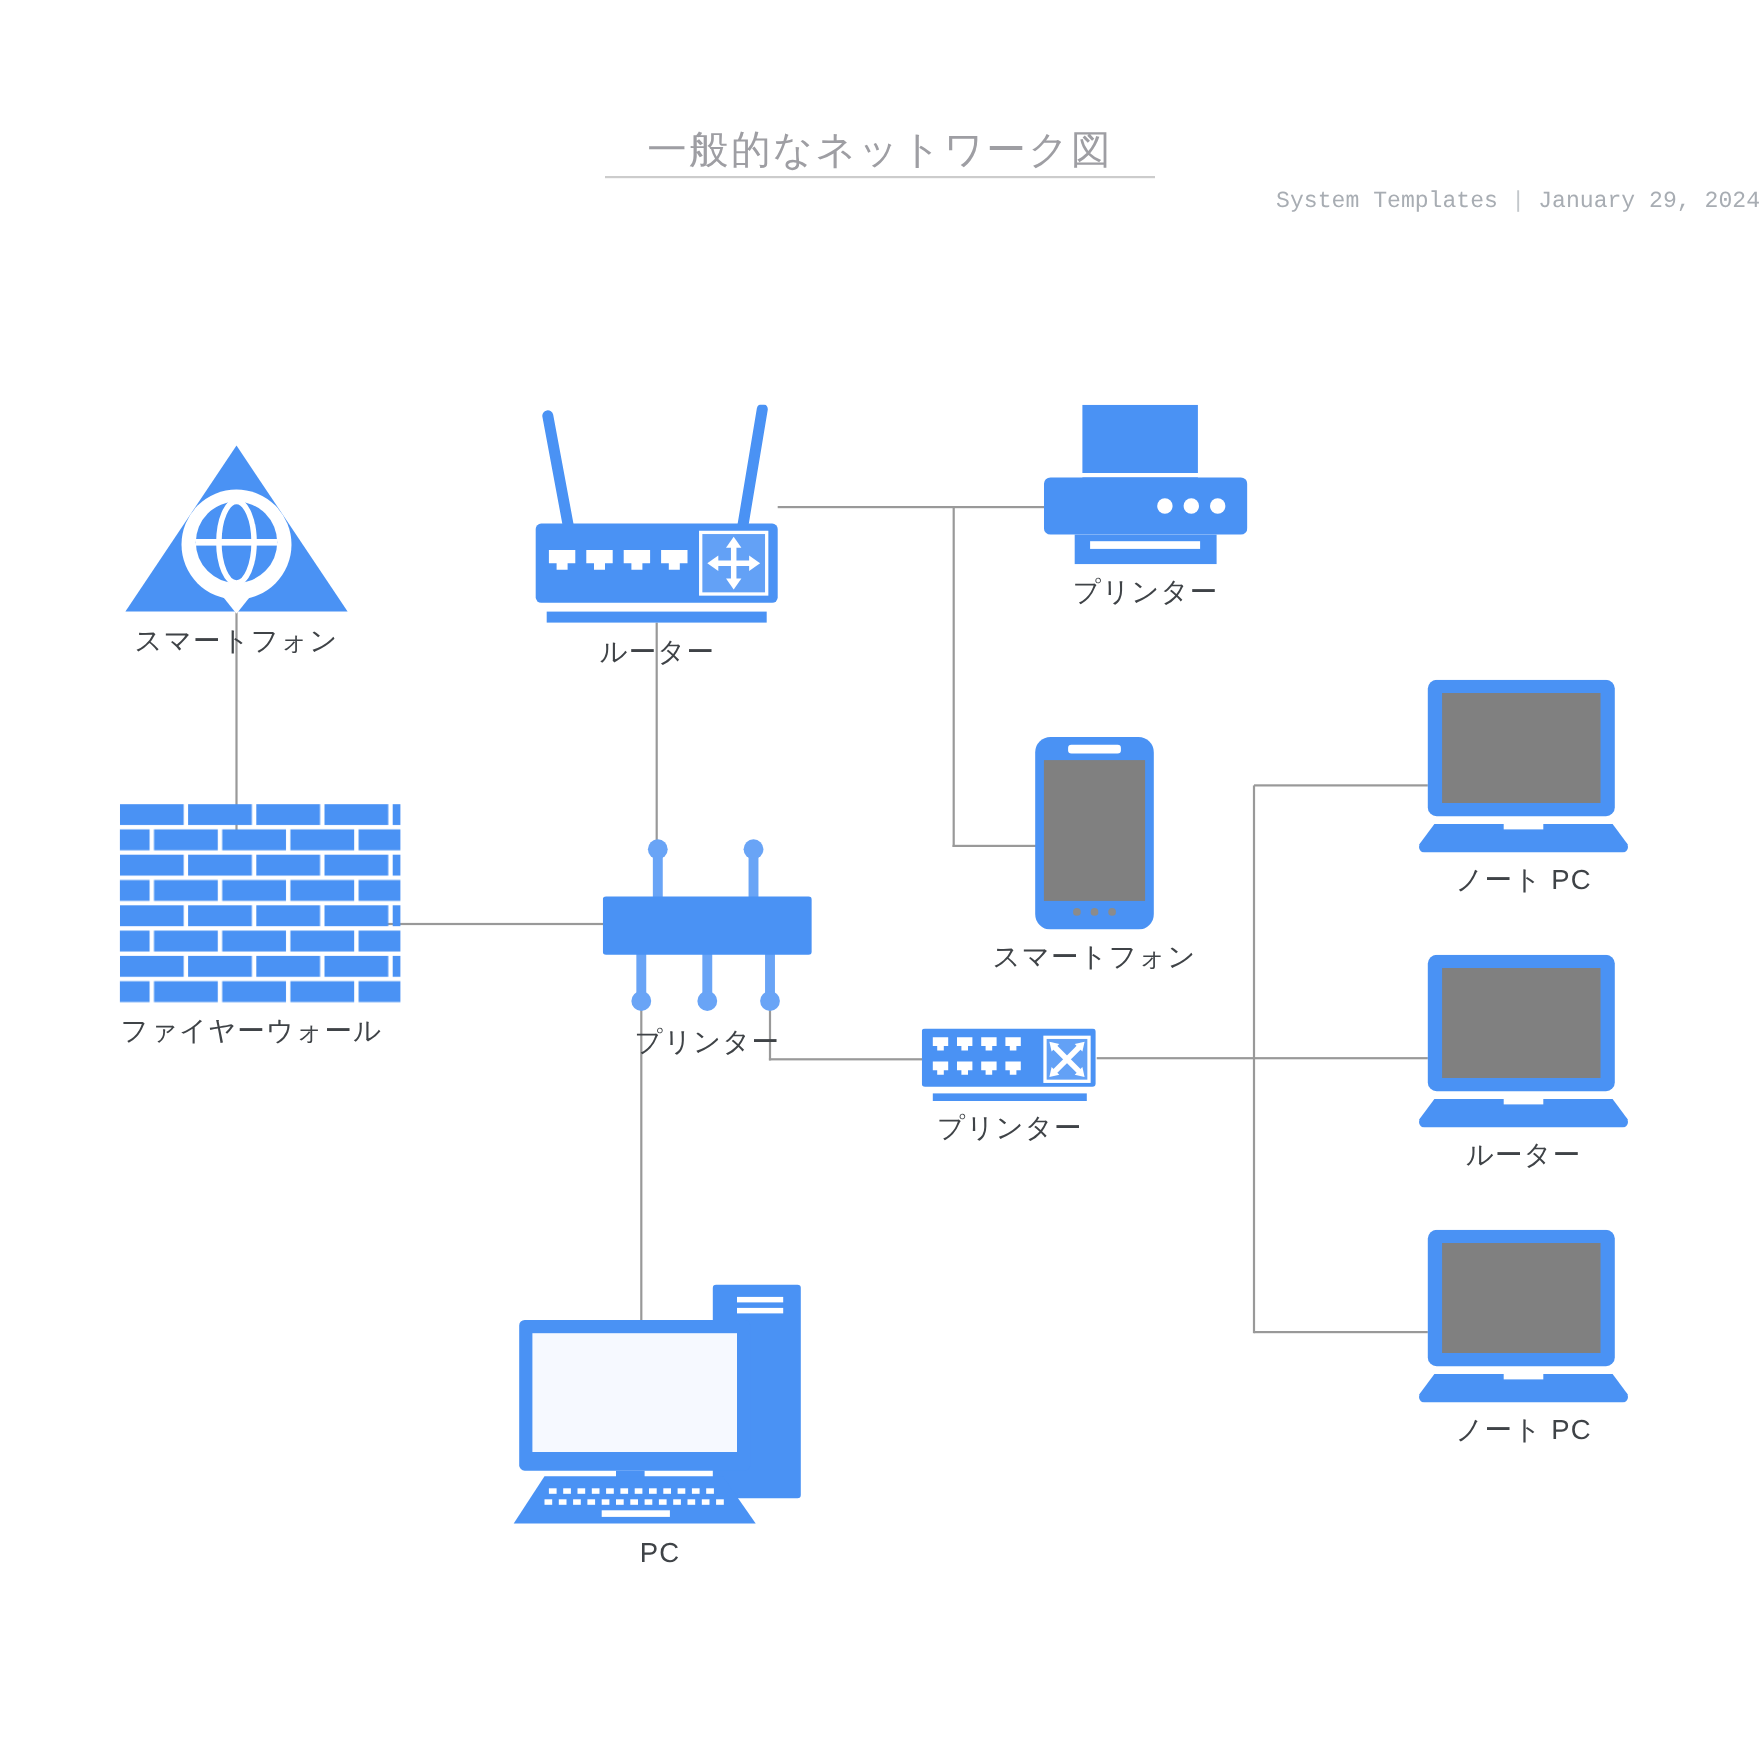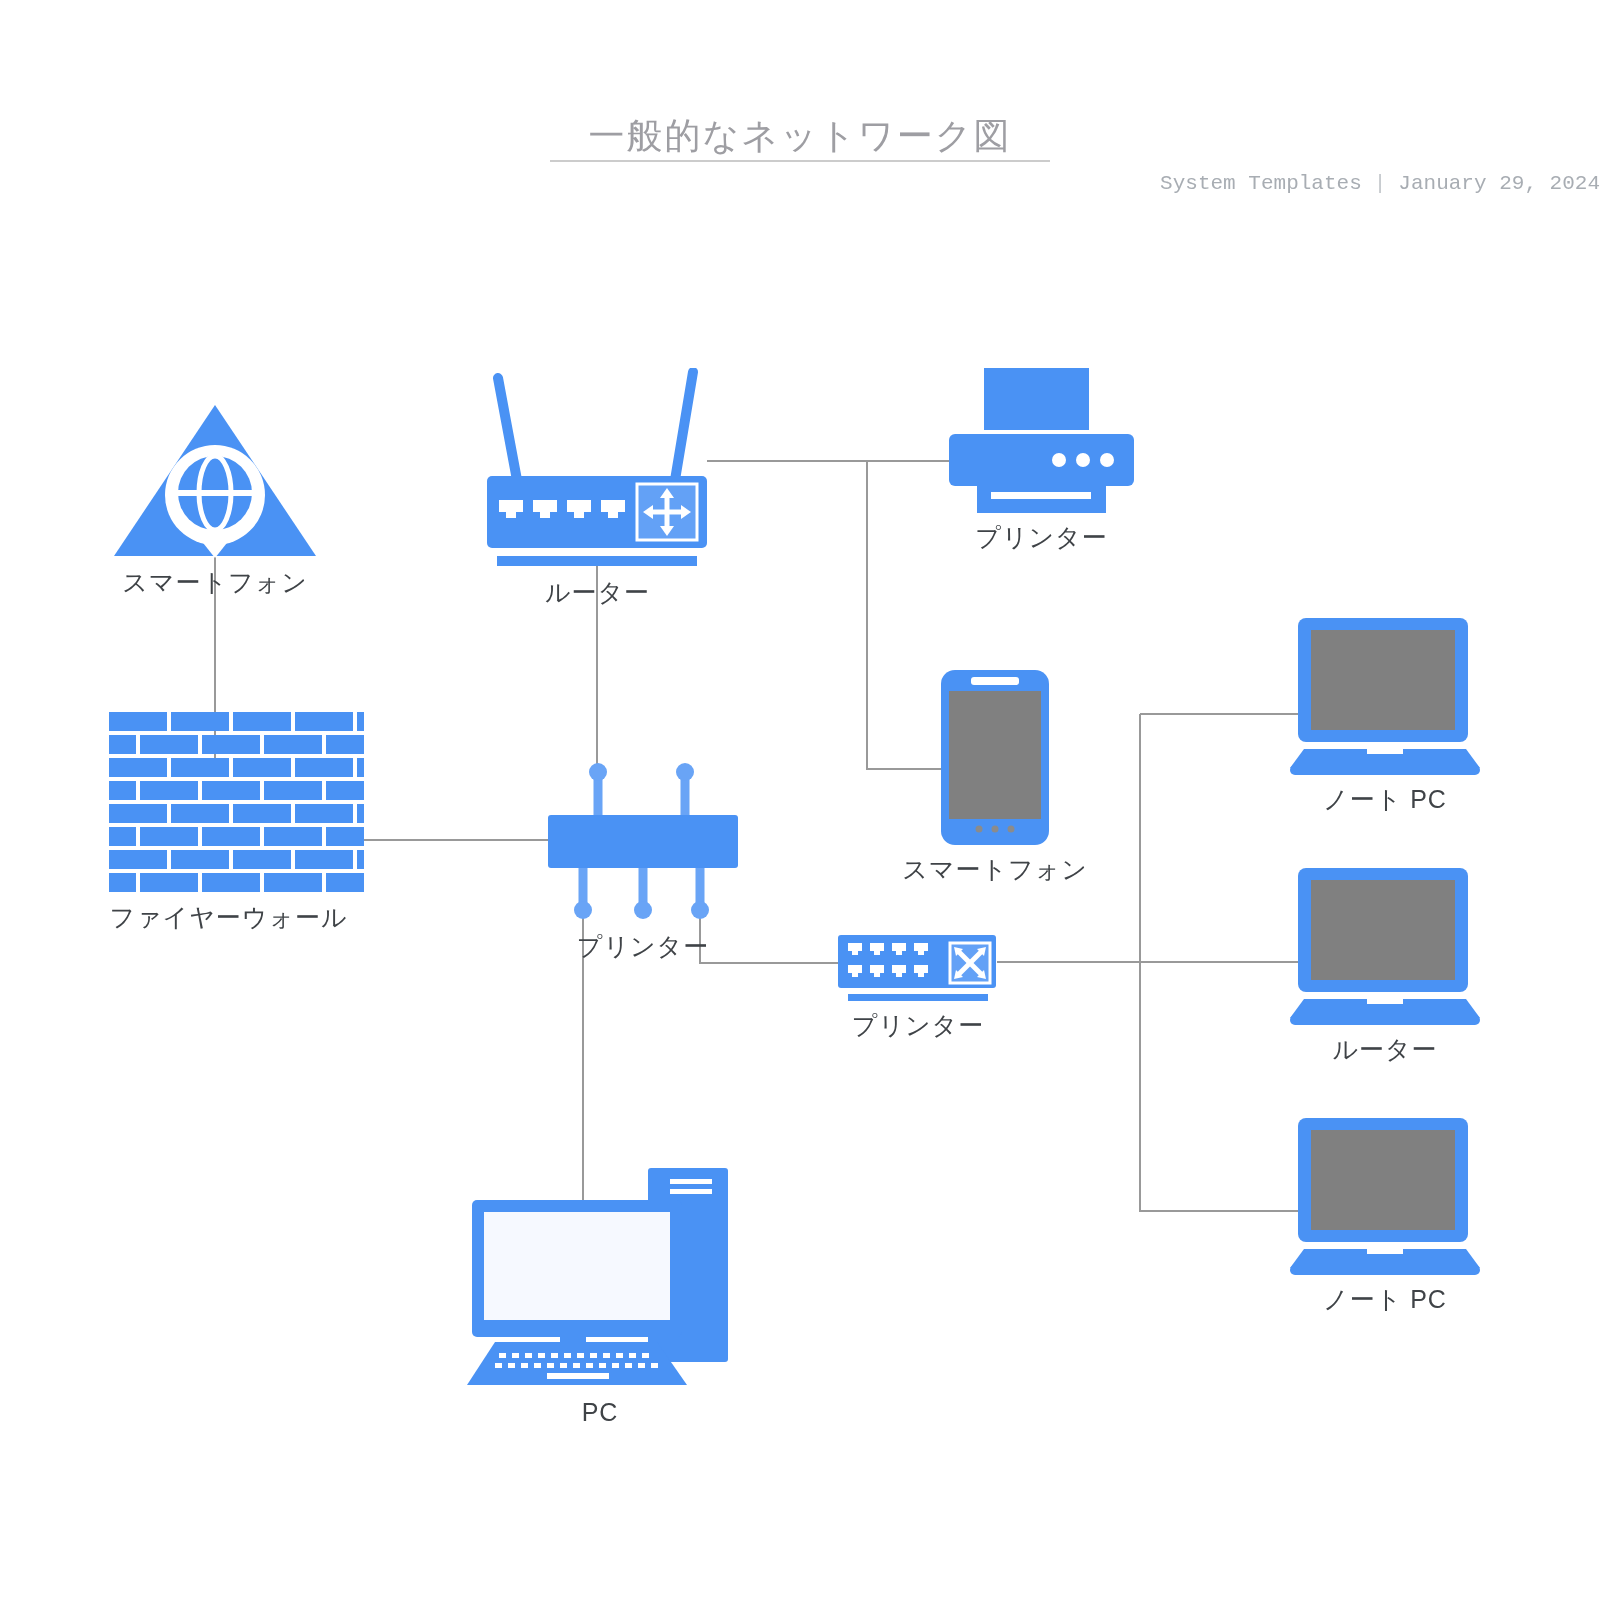--- a/index.html
+++ b/index.html
@@ -108,21 +108,21 @@
     <rect x="0" y="0" width="108" height="175" rx="14" fill="#4a92f4"></rect>
     <rect x="30" y="7" width="48" height="8" rx="3" fill="#ffffff"></rect>
     <rect x="8" y="21" width="92" height="128" fill="#808080"></rect>
     <circle cx="38" cy="159" r="3.5" fill="#8b8b8b"></circle>
     <circle cx="54" cy="159" r="3.5" fill="#8b8b8b"></circle>
     <circle cx="70" cy="159" r="3.5" fill="#8b8b8b"></circle>
   </svg>
   <div class="label">スマートフォン</div>
 </div>
 
-<div class="node" style="left:88px; top:712px; width:281px; height:181px;padding-left:16px;">
+<div class="node" style="left:88px; top:731px; width:281px; height:181px;padding-left:16px;">
   <svg viewBox="0 0 255 181">
     <defs>
       <pattern id="bricks" width="62" height="46" patternUnits="userSpaceOnUse">
         <rect x="0" y="0" width="58" height="19" fill="#4a92f4"></rect>
         <rect x="0" y="23" width="27" height="19" fill="#4a92f4"></rect>
         <rect x="31" y="23" width="31" height="19" fill="#4a92f4"></rect>
       </pattern>
     </defs>
     <rect width="255" height="181" fill="url(#bricks)"></rect>
   </svg>

